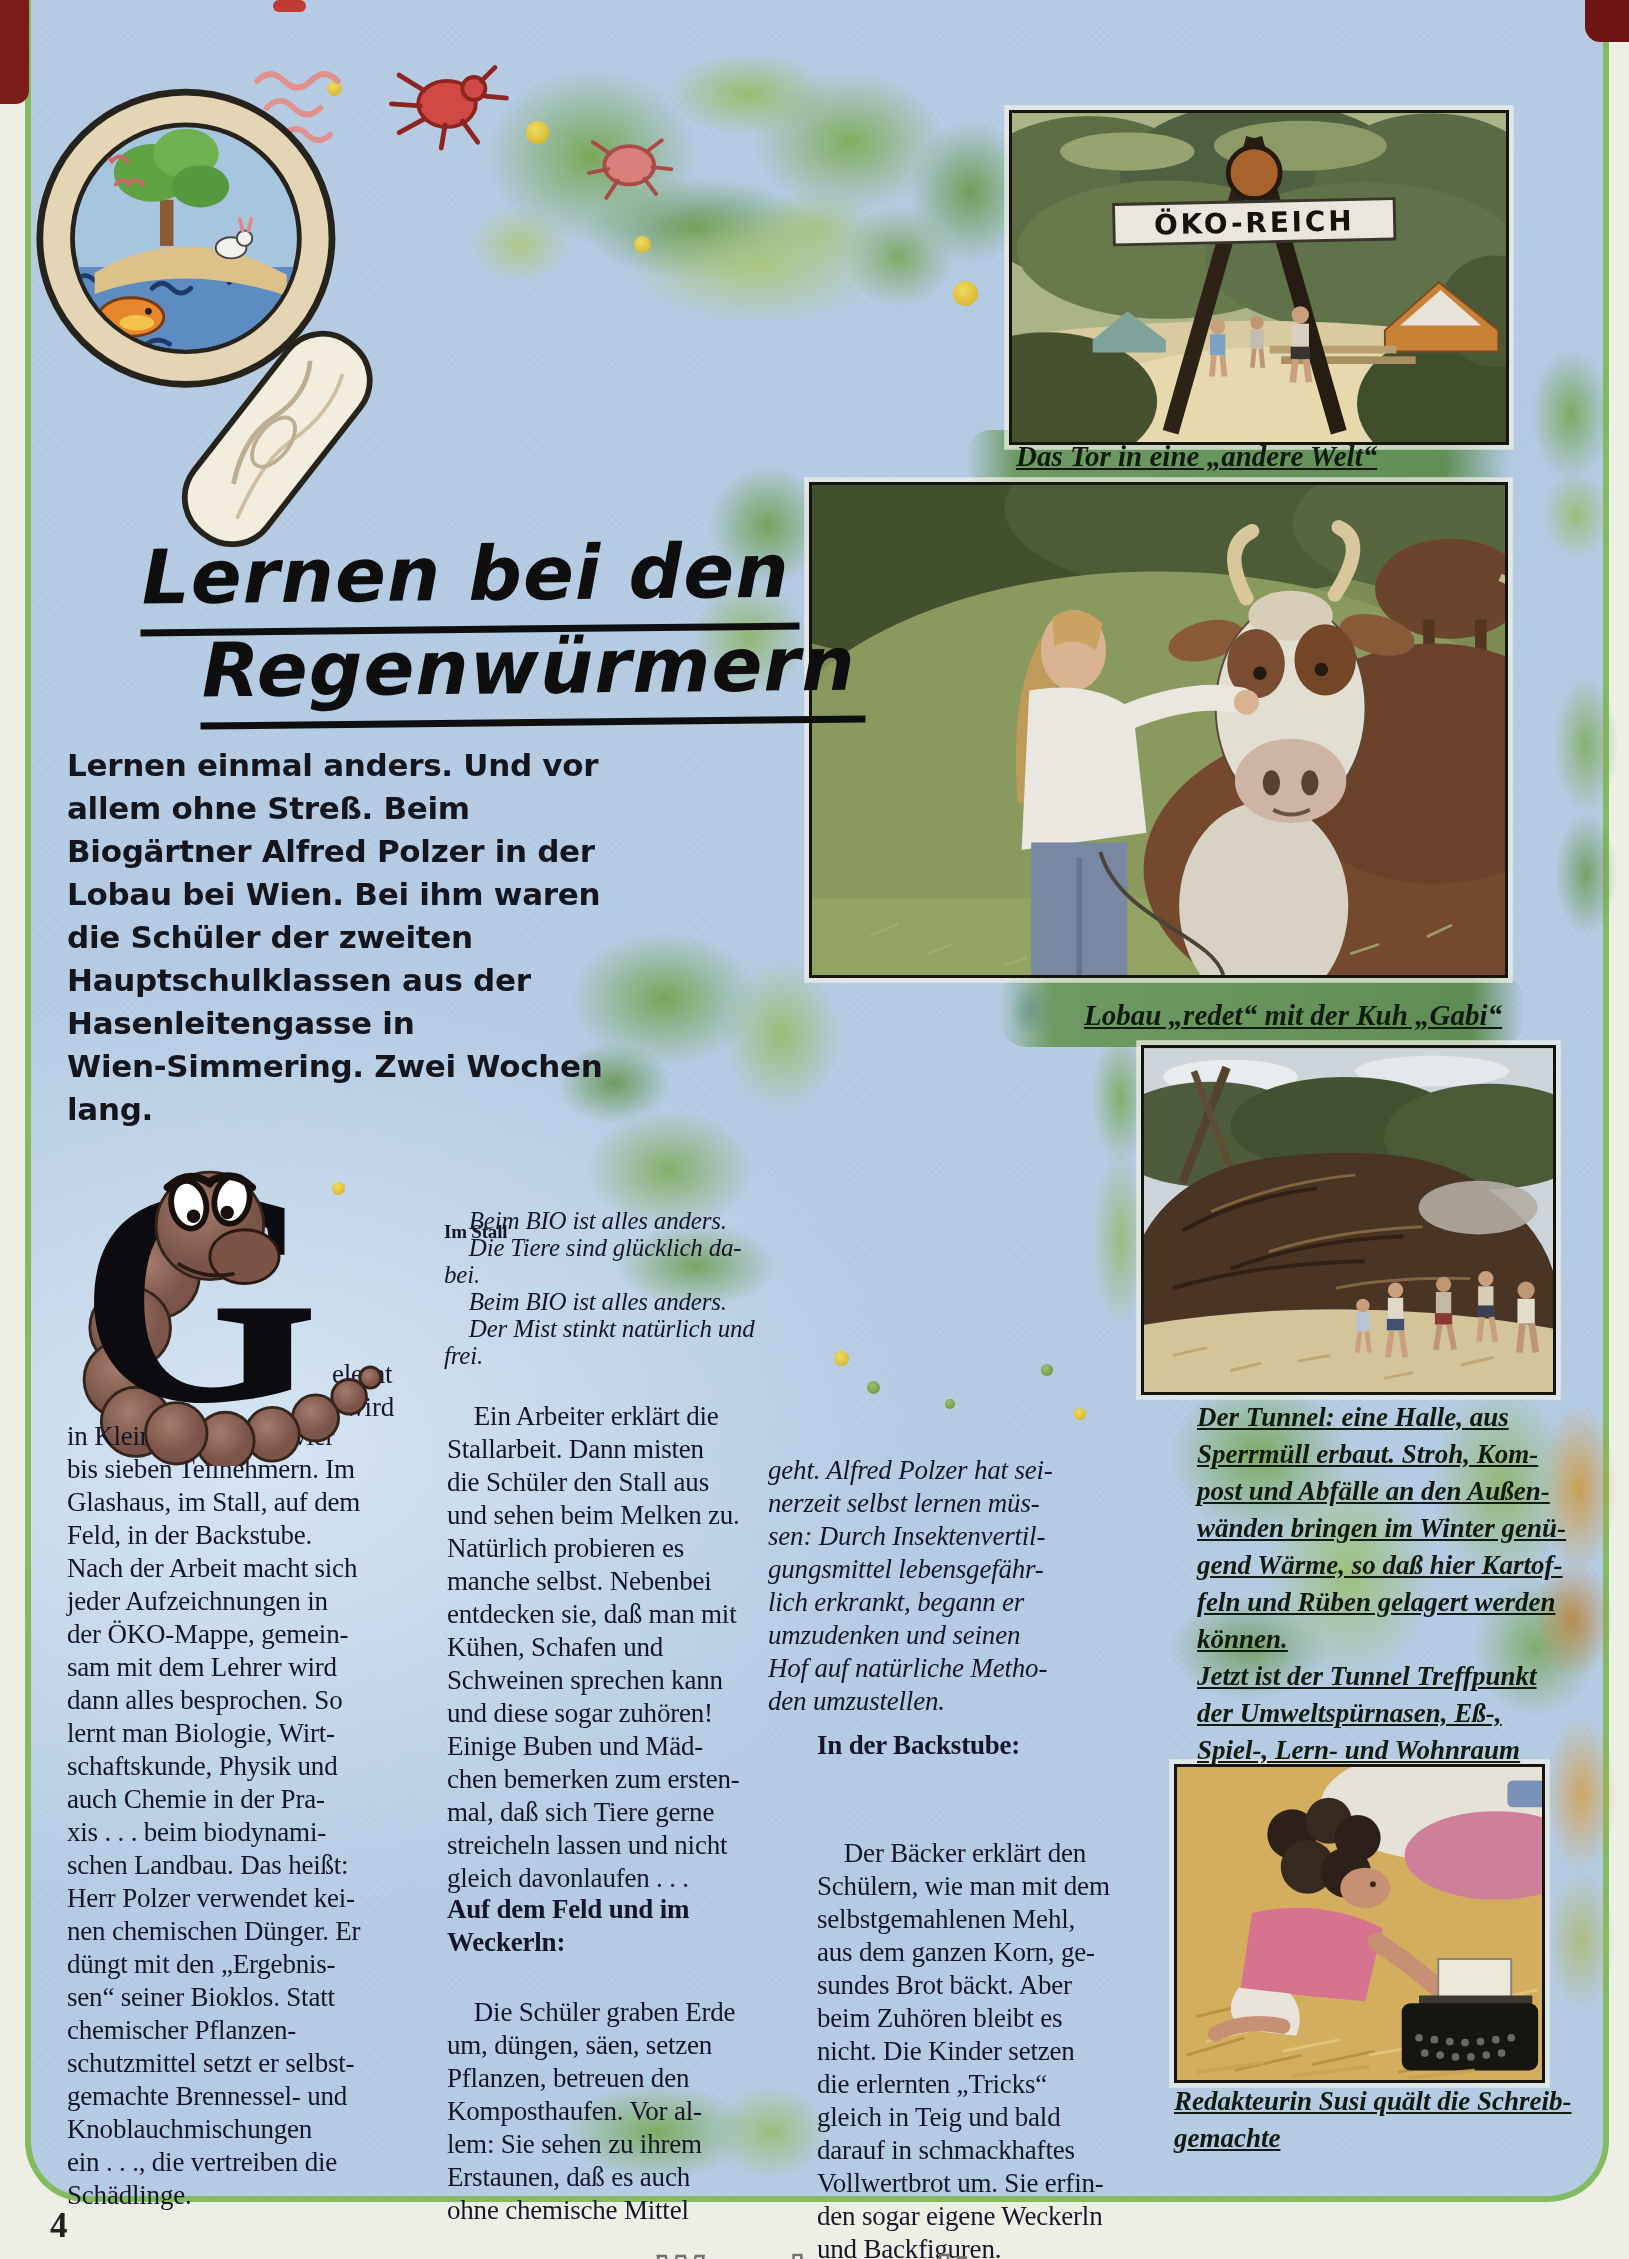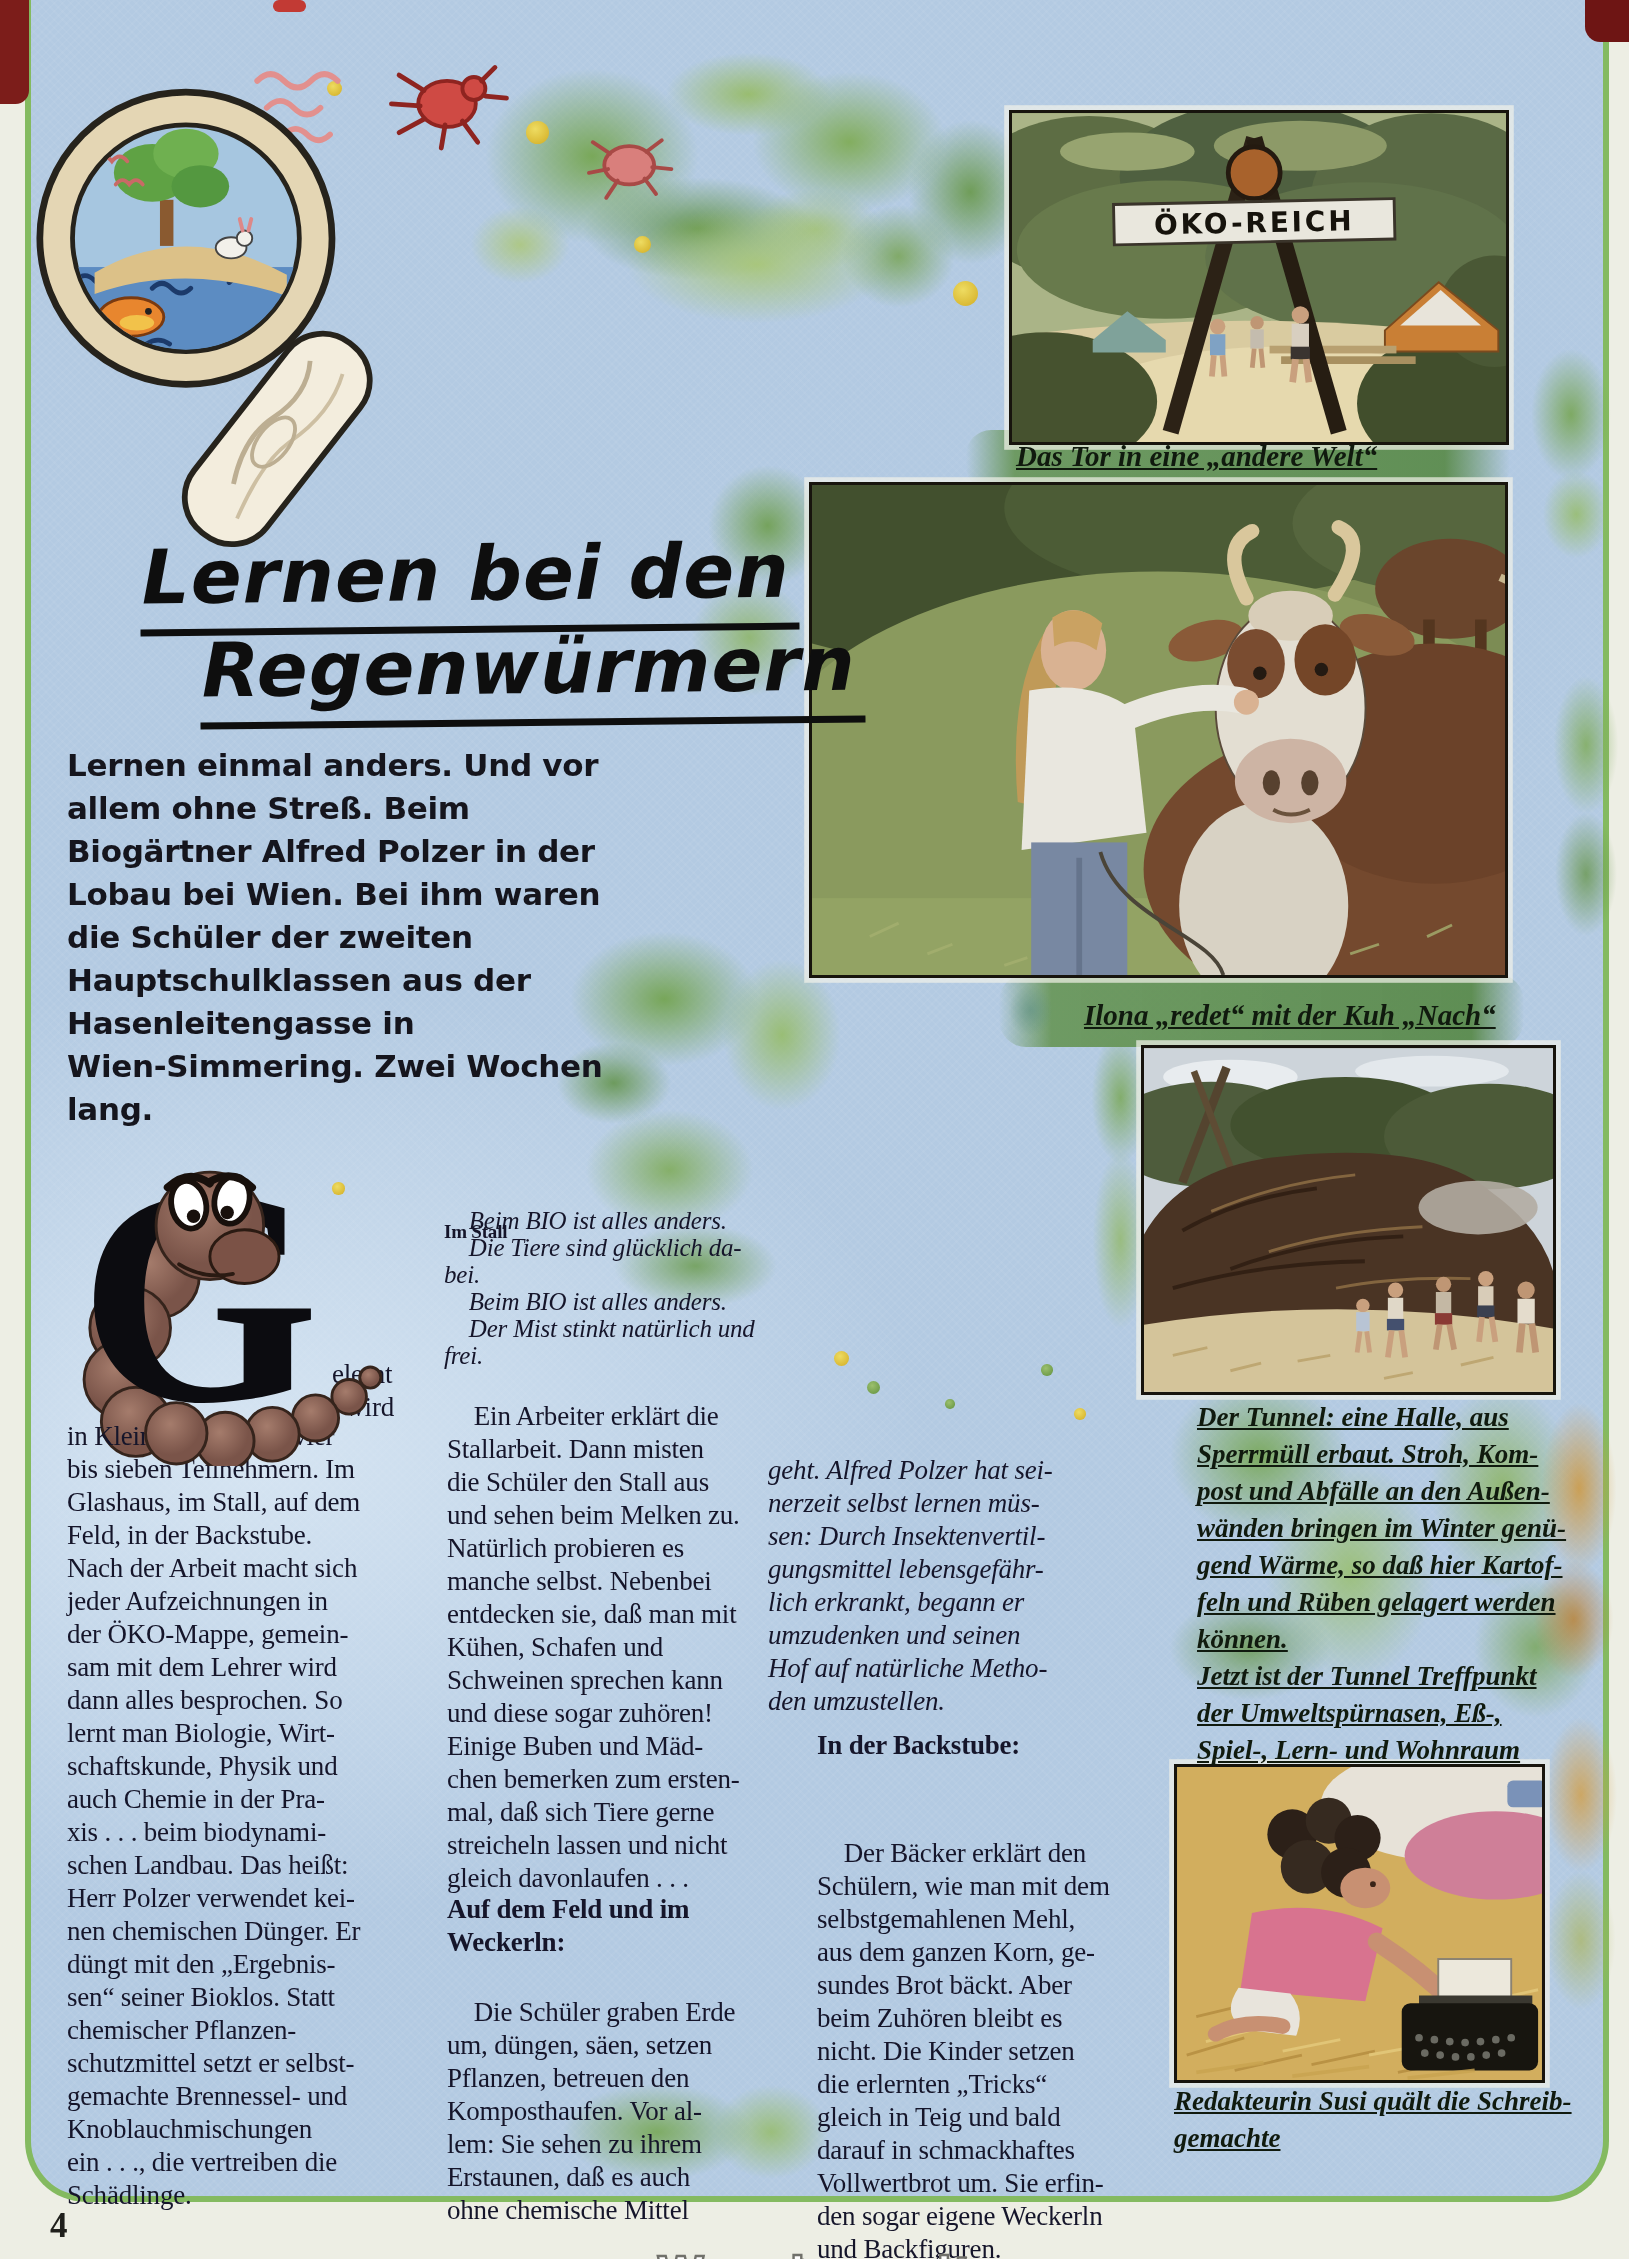--- a/index.html
+++ b/index.html
@@ -302,21 +302,21 @@
       <circle cx="452" cy="226" r="13" fill="#d9b292"></circle>
       <rect x="228" y="372" width="100" height="138" fill="#7888a2"></rect>
       <line x1="278" y1="388" x2="278" y2="510" stroke="#65748c" stroke-width="6"></line>
       <path d="M300 382 C 320 452, 416 468, 428 510" stroke="#4a4438" stroke-width="4" fill="none"></path>
     </g>
     <g stroke="#a5b070" stroke-width="3" opacity=".8">
       <path d="M60 470 l30 -14 M120 488 l26 -10 M560 488 l30 -10 M640 470 l26 -12 M200 500 l24 -8"></path>
     </g>
   </svg>
 </div>
-<div class="caption" style="left:1084px;top:999px;width:442px;font-size:29px;">Ilona „redet“ mit der Kuh „Nach“</div>
+<div class="caption" style="left:1084px;top:999px;width:442px;font-size:29px;">Lobau „redet“ mit der Kuh „Gabi“</div>
 
 <div class="photo" style="left:1141px;top:1045px;width:409px;height:344px;">
   <svg viewBox="0 0 426 358">
     <rect width="426" height="358" fill="#cdd4da"></rect>
     <ellipse cx="90" cy="30" rx="70" ry="18" fill="#e8ecef"></ellipse>
     <ellipse cx="300" cy="24" rx="80" ry="16" fill="#e3e8ec"></ellipse>
     <ellipse cx="70" cy="90" rx="110" ry="55" fill="#4e5c3c"></ellipse>
     <ellipse cx="210" cy="80" rx="120" ry="50" fill="#42512f"></ellipse>
     <ellipse cx="360" cy="92" rx="110" ry="55" fill="#4c5a38"></ellipse>
     <line x1="40" y1="140" x2="86" y2="20" stroke="#54442f" stroke-width="9"></line>

